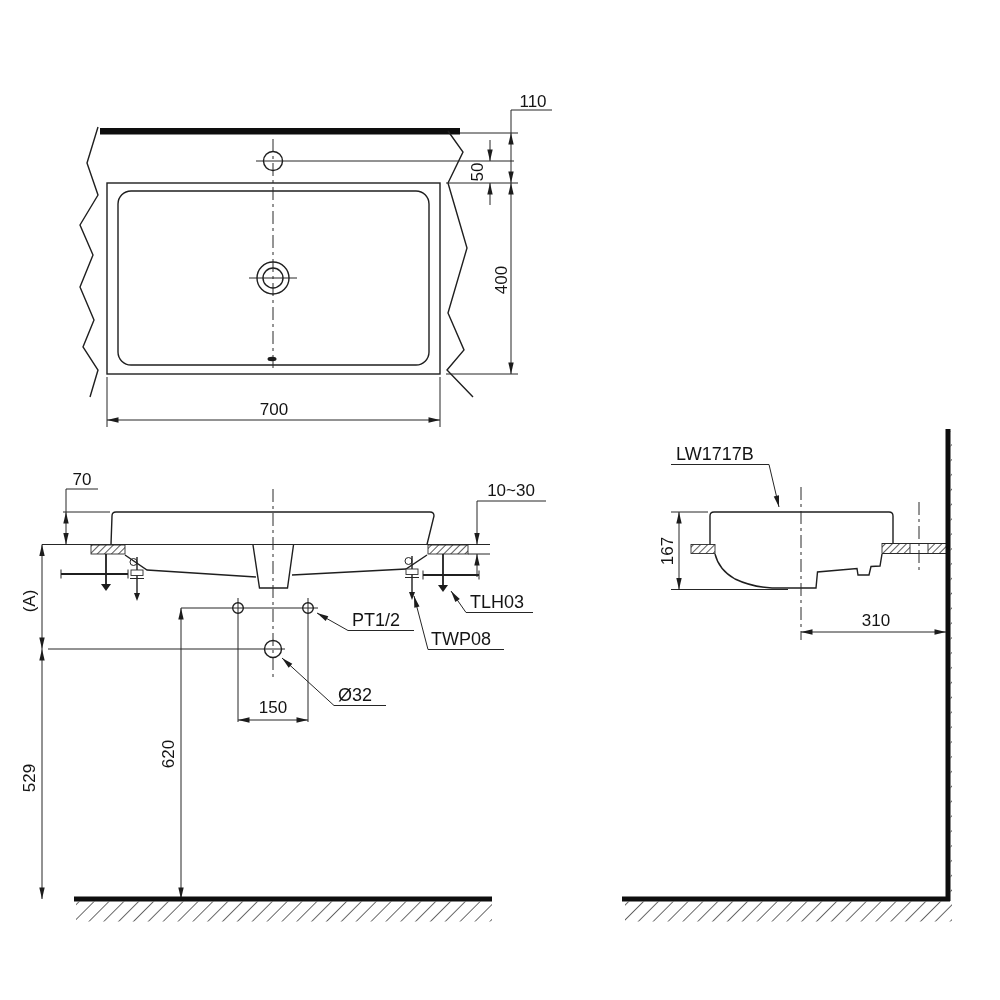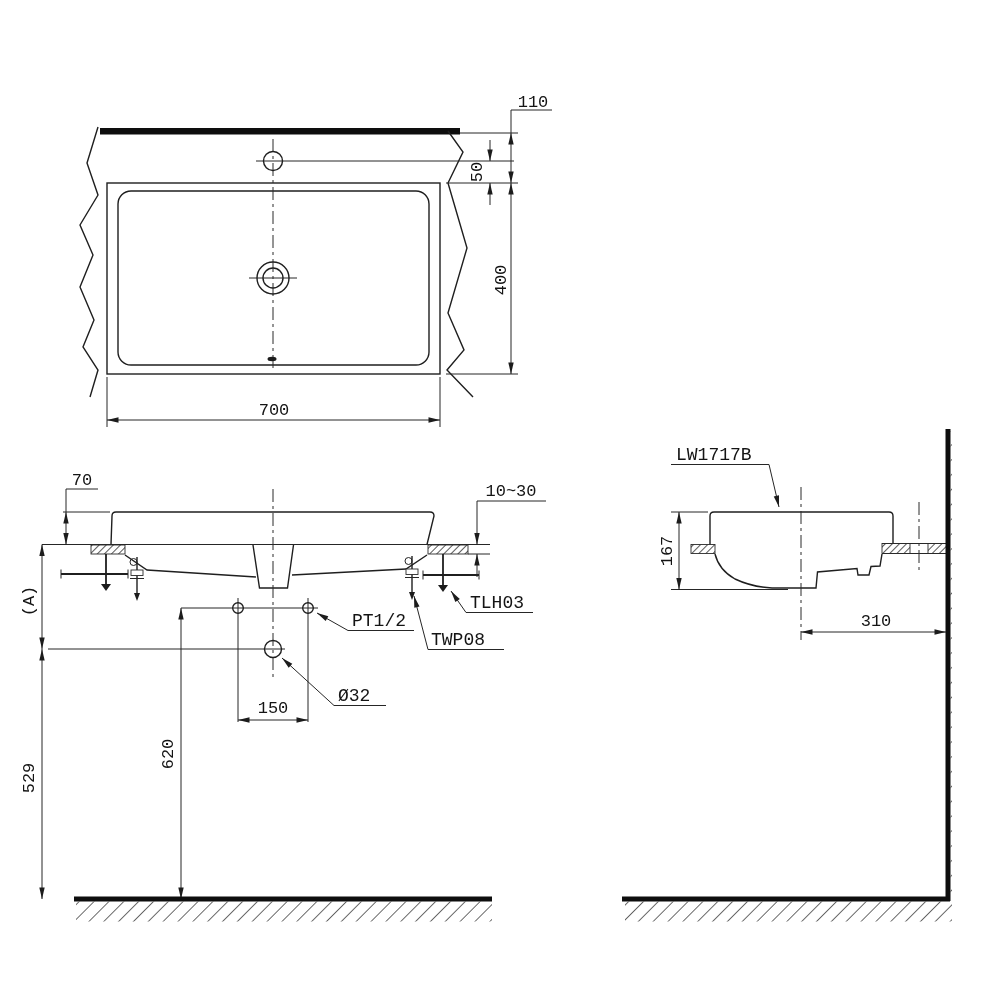--- a/index.html
+++ b/index.html
@@ -1,17 +1,17 @@
 <!DOCTYPE html>
 <html><head>
 <meta charset="utf-8">
 <style>
   html,body{margin:0;padding:0;background:#ffffff;}
   .stage{position:relative;width:952px;height:1000px;background:#be185d;overflow:hidden;
-         font-family:Liberation Mono, monospace;}
+         font-family:Liberation Sans, sans-serif;}
   svg{position:absolute;left:0;top:0;}
   .ln{stroke:#1f1f1f;stroke-width:1.4;fill:none;}
   .thin{stroke:#262626;stroke-width:1;fill:none;}
   .med{stroke:#1f1f1f;stroke-width:1.8;fill:none;}
   .thick{stroke:#0e0e0e;stroke-width:5;fill:none;}
   .cl{stroke:#2a2a2a;stroke-width:1;fill:none;stroke-dasharray:13 4 3 4;}
   .hrect{stroke:#2a2a2a;stroke-width:0.9;}
   .txt{font-size:17px;fill:#141414;}
   .lbl{font-size:18px;fill:#141414;}
   .mid{text-anchor:middle;}

